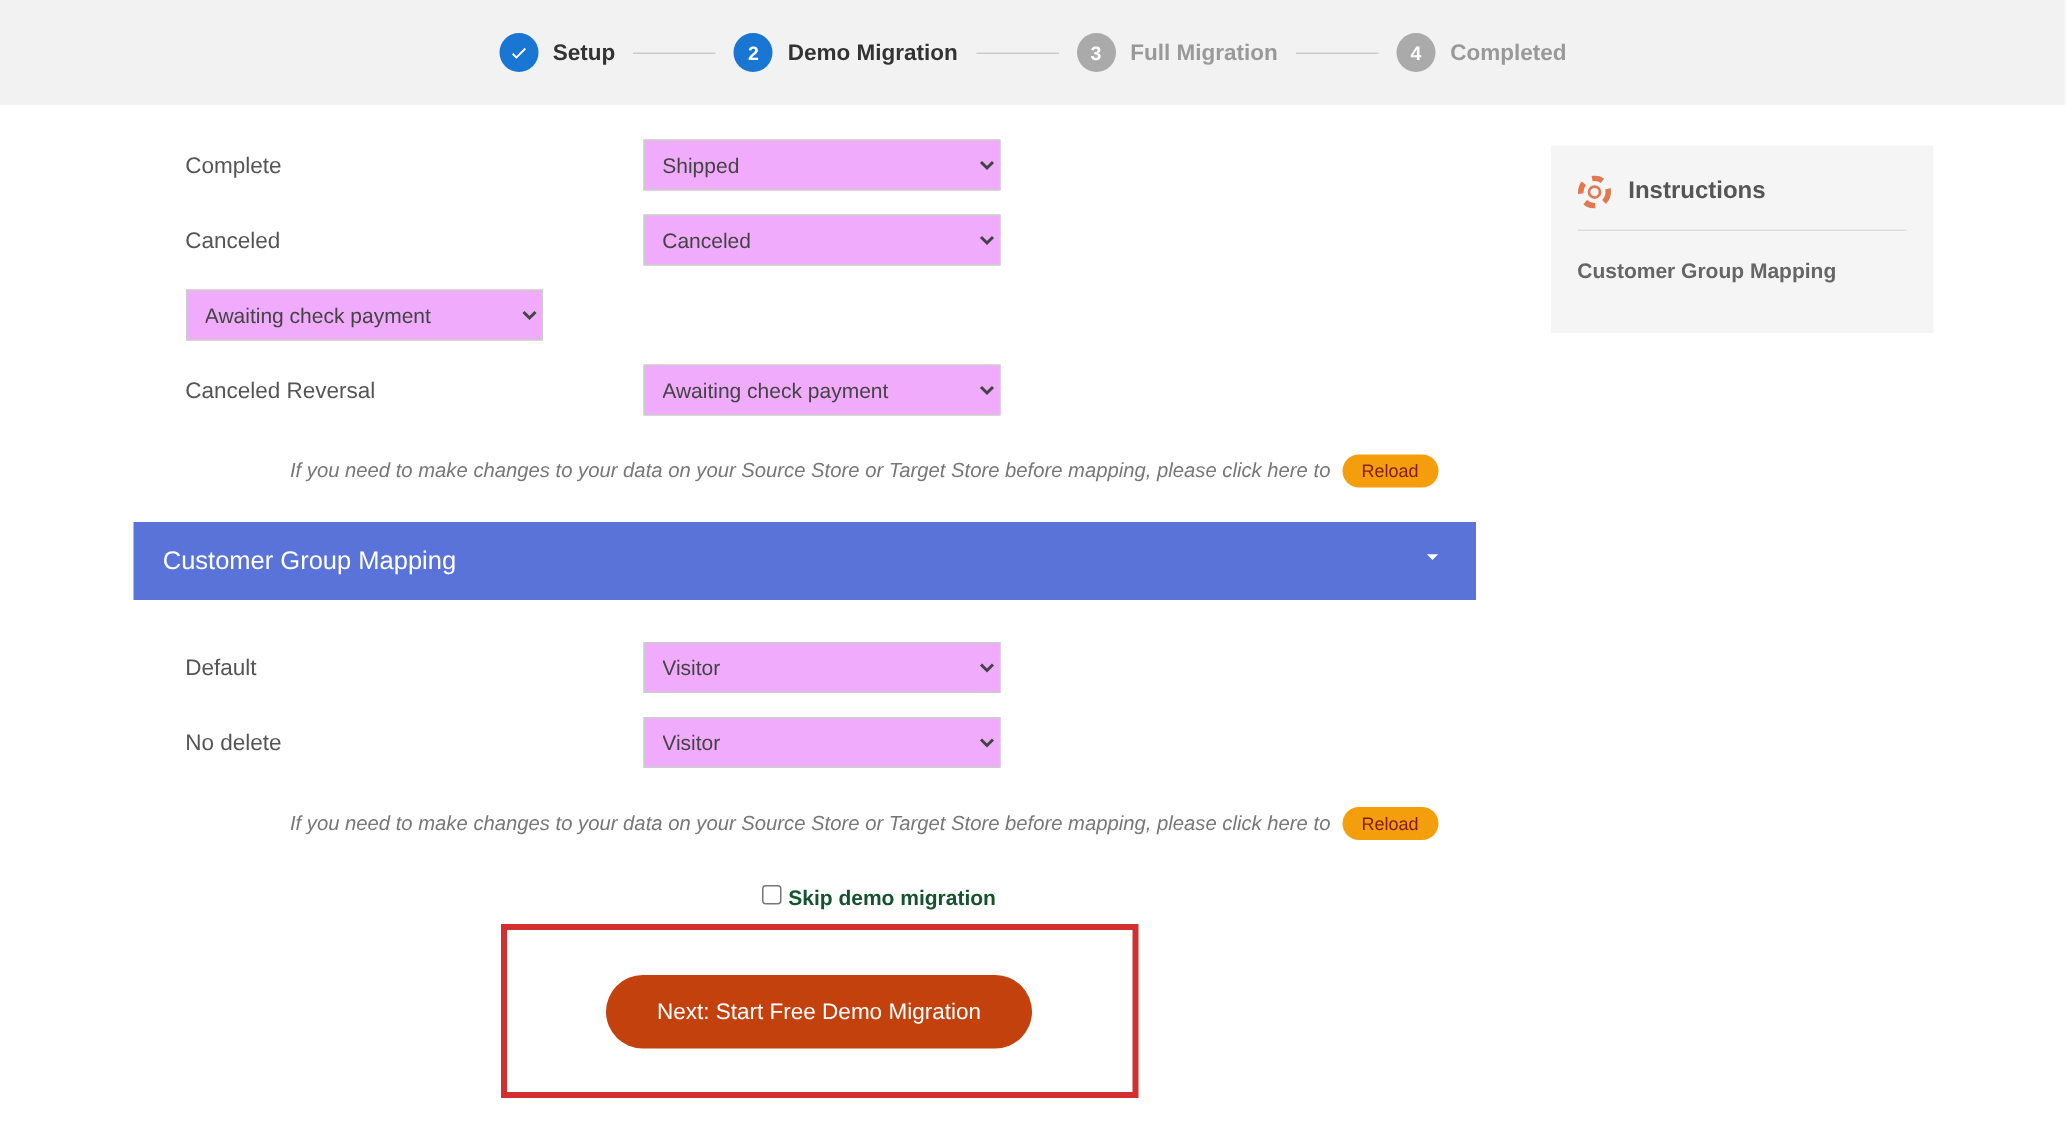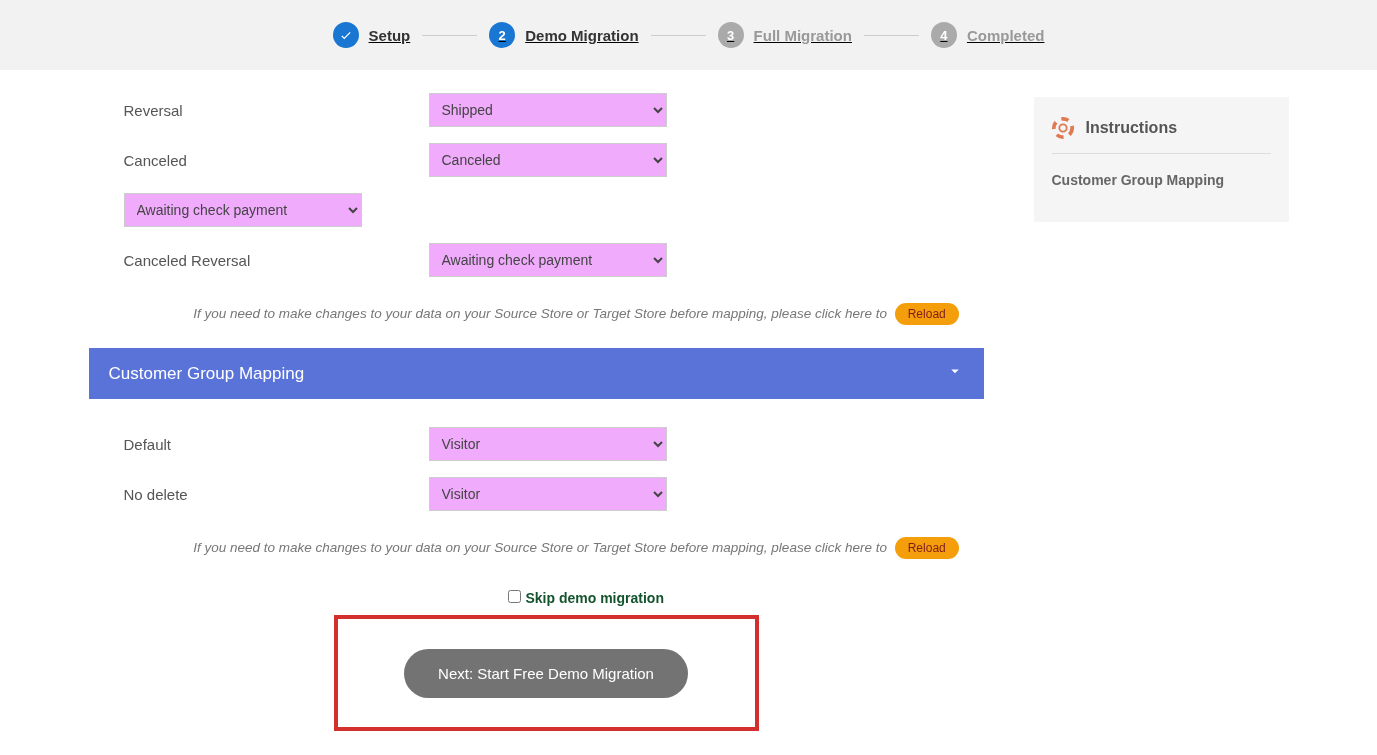--- a/index.html
+++ b/index.html
@@ -20,21 +20,20 @@
   }
   .steps {
     display: flex;
     align-items: center;
     gap: 0;
   }
   .step {
     display: flex;
     align-items: center;
     gap: 10px;
-    text-decoration: underline;
   }
   .step-circle {
     width: 26px;
     height: 26px;
     border-radius: 50%;
     display: flex;
     align-items: center;
     justify-content: center;
     color: #fff;
     font-size: 13px;
@@ -147,21 +146,21 @@
     border: 4px solid #d32f2f;
     width: 425px;
     height: 116px;
     margin: 0 auto 35px auto;
     display: flex;
     align-items: center;
     justify-content: center;
     margin-left: 245px;
   }
   .next-btn {
-    background: #737373;
+    background: #c2410c;
     color: #fff;
     border: none;
     border-radius: 26px;
     padding: 16px 34px;
     font-size: 15px;
     cursor: pointer;
   }
   .sidebar {
     width: 255px;
     background: #f5f5f5;
@@ -227,21 +226,21 @@
       <div class="step-circle pending">4</div>
       <span class="step-label pending">Completed</span>
     </div>
   </div>
 </div>
 
 <div class="container">
   <div class="main">
 
     <div class="form-row">
-      <div class="form-label">Reversal</div>
+      <div class="form-label">Complete</div>
       <select class="form-select">
         <option>Shipped</option>
       </select>
     </div>
 
     <div class="form-row">
       <div class="form-label">Canceled</div>
       <select class="form-select">
         <option>Canceled</option>
       </select>

